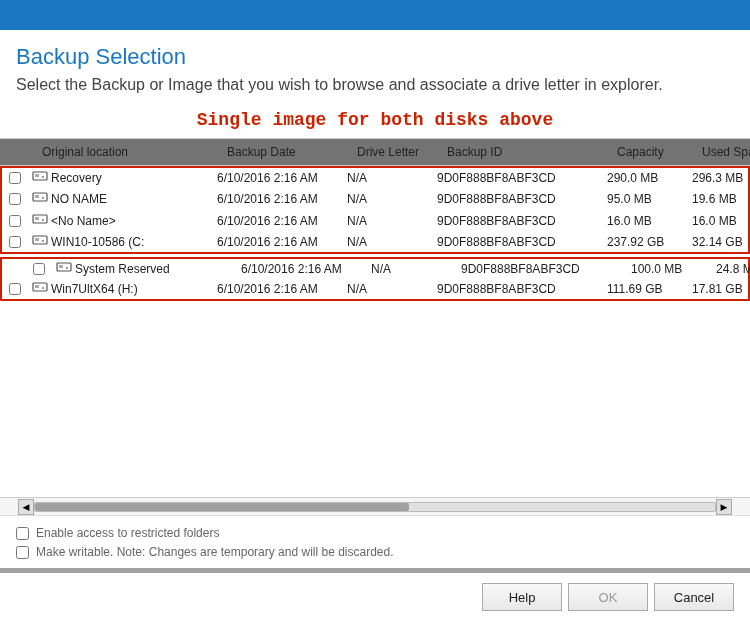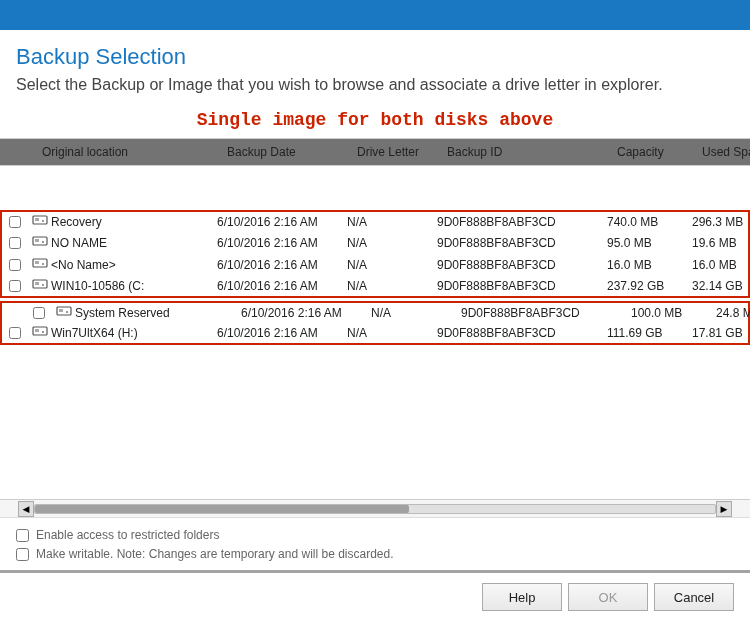--- a/index.html
+++ b/index.html
@@ -66,21 +66,20 @@
     .table-header-cell {
       font-size: 12px;
       color: #222;
       padding: 2px 4px;
       font-weight: normal;
     }
     .table-body {
       overflow-y: auto;
       overflow-x: hidden;
       flex: 1;
-      margin-top: 44px;
     }
     .table-row {
       display: grid;
       grid-template-columns: 26px 185px 130px 90px 170px 85px 85px;
       align-items: center;
       min-height: 22px;
       padding: 1px 0;
       min-width: 750px;
     }
     .row-group-1 {
@@ -174,21 +173,21 @@
     }
     .checkbox-option input[type="checkbox"] {
       margin-right: 7px;
     }
     .footer-buttons {
       display: flex;
       justify-content: flex-end;
       align-items: center;
       padding: 10px 16px 14px 16px;
       gap: 6px;
-      border-top: 3px solid #a3a3a3;
+      border-top: 5px solid #a3a3a3;
     }
     .btn {
       min-width: 80px;
       height: 28px;
       padding: 0 16px;
       font-size: 13px;
       border: 1px solid #aaa;
       background: linear-gradient(to bottom, #f8f8f8, #e8e8e8);
       cursor: pointer;
       color: #222;
@@ -234,21 +233,21 @@
                 <rect x="1" y="2" width="14" height="8" rx="1" fill="none" stroke="#555" stroke-width="1.2"></rect>
                 <rect x="3" y="4" width="4" height="3" fill="#aaa"></rect>
                 <circle cx="11" cy="7" r="1" fill="#777"></circle>
               </svg>
           </span>
           Recovery
         </div>
         <div class="table-cell">6/10/2016 2:16 AM</div>
         <div class="table-cell">N/A</div>
         <div class="table-cell">9D0F888BF8ABF3CD</div>
-        <div class="table-cell">740.0 MB</div>
+        <div class="table-cell">290.0 MB</div>
         <div class="table-cell">296.3 MB</div>
       </div>
 
       <div class="table-row row-group-middle">
         <div class="checkbox-cell">
             <input type="checkbox" style="width: 12px; height: 12px;">
           </div>
         <div class="table-cell drive-name">
           <span style="margin-right:3px;">
             <svg width="16" height="13" viewBox="0 0 16 13">

